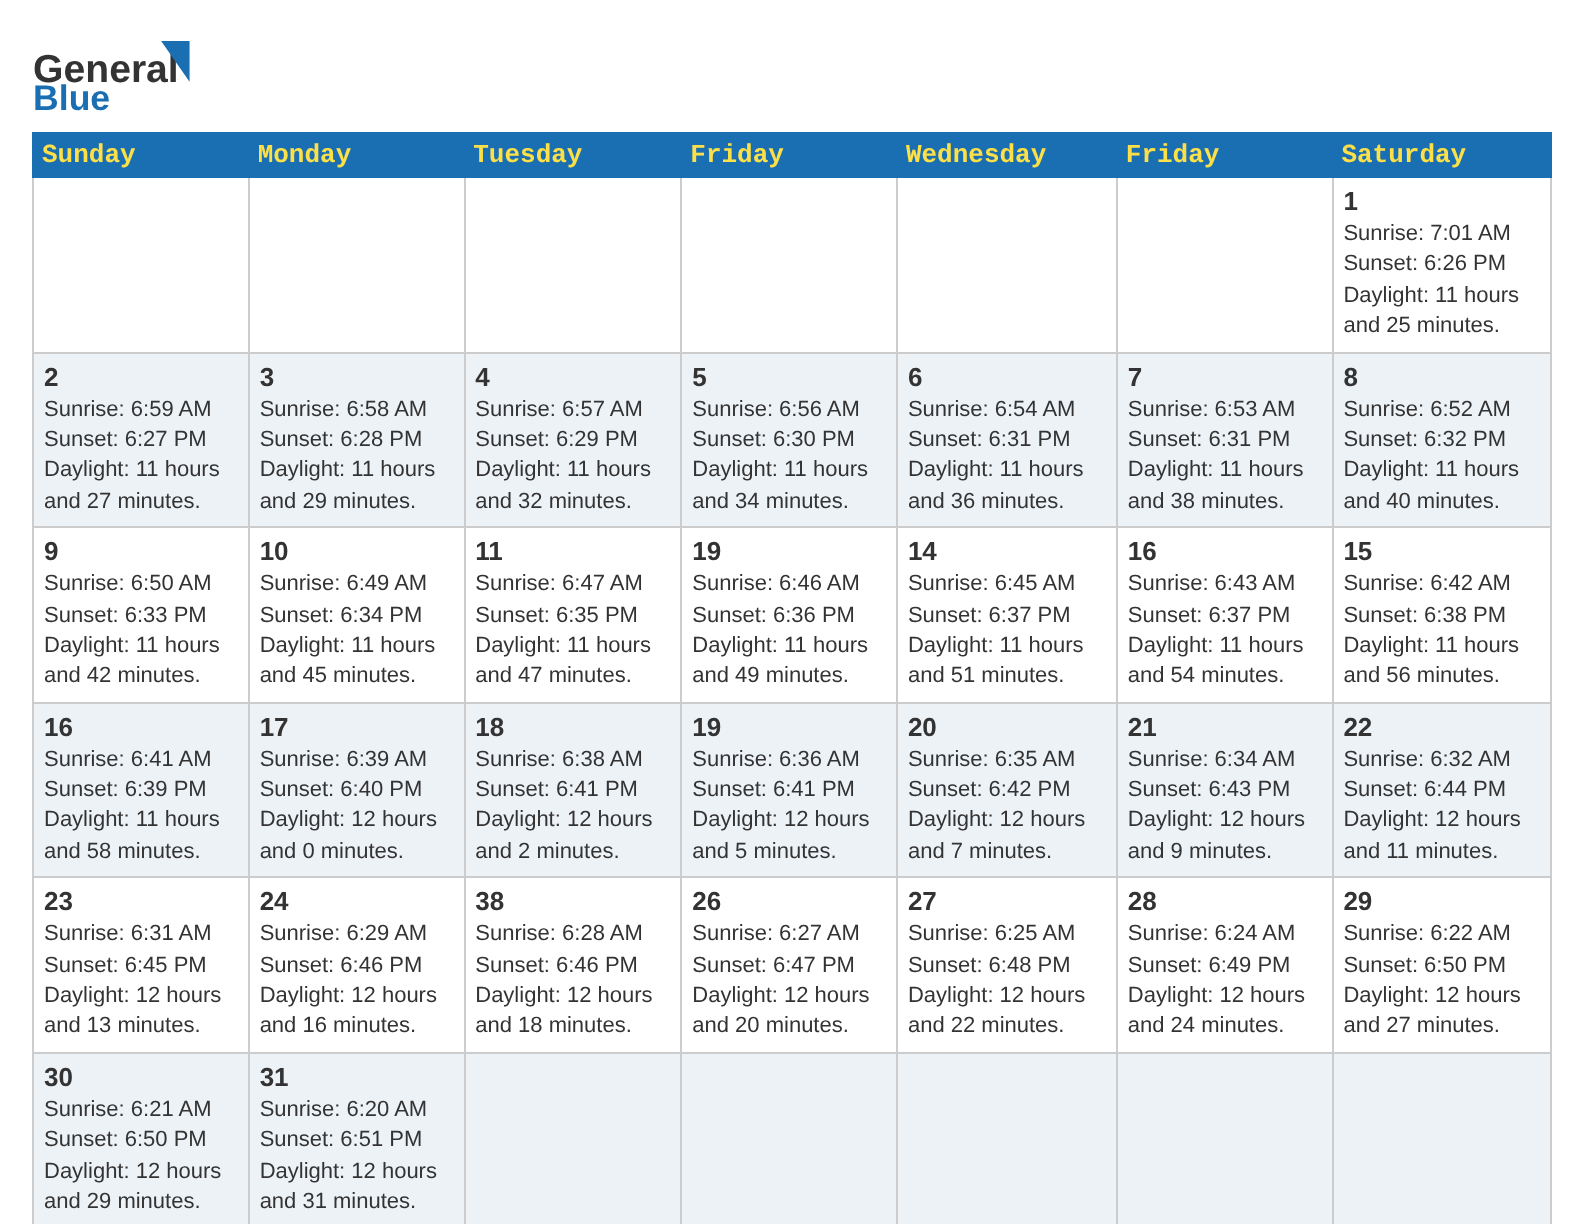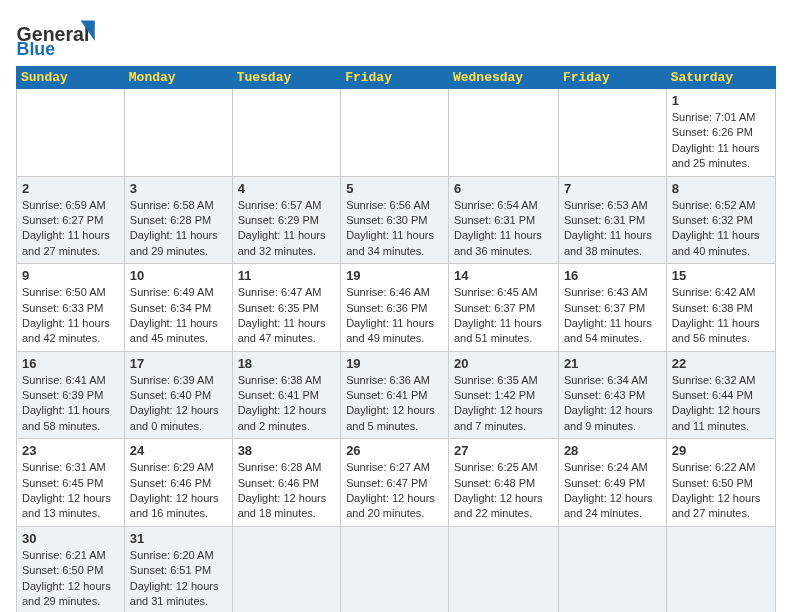--- a/index.html
+++ b/index.html
@@ -237,21 +237,21 @@
         </td>
         <td>
           <span class="day-number">19</span>
           <div class="day-info">Sunrise: 6:36 AM
 Sunset: 6:41 PM
 Daylight: 12 hours and 5 minutes.</div>
         </td>
         <td>
           <span class="day-number">20</span>
           <div class="day-info">Sunrise: 6:35 AM
-Sunset: 1:42 PM
+Sunset: 6:42 PM
 Daylight: 12 hours and 7 minutes.</div>
         </td>
         <td>
           <span class="day-number">21</span>
           <div class="day-info">Sunrise: 6:34 AM
 Sunset: 6:43 PM
 Daylight: 12 hours and 9 minutes.</div>
         </td>
         <td>
           <span class="day-number">22</span>

